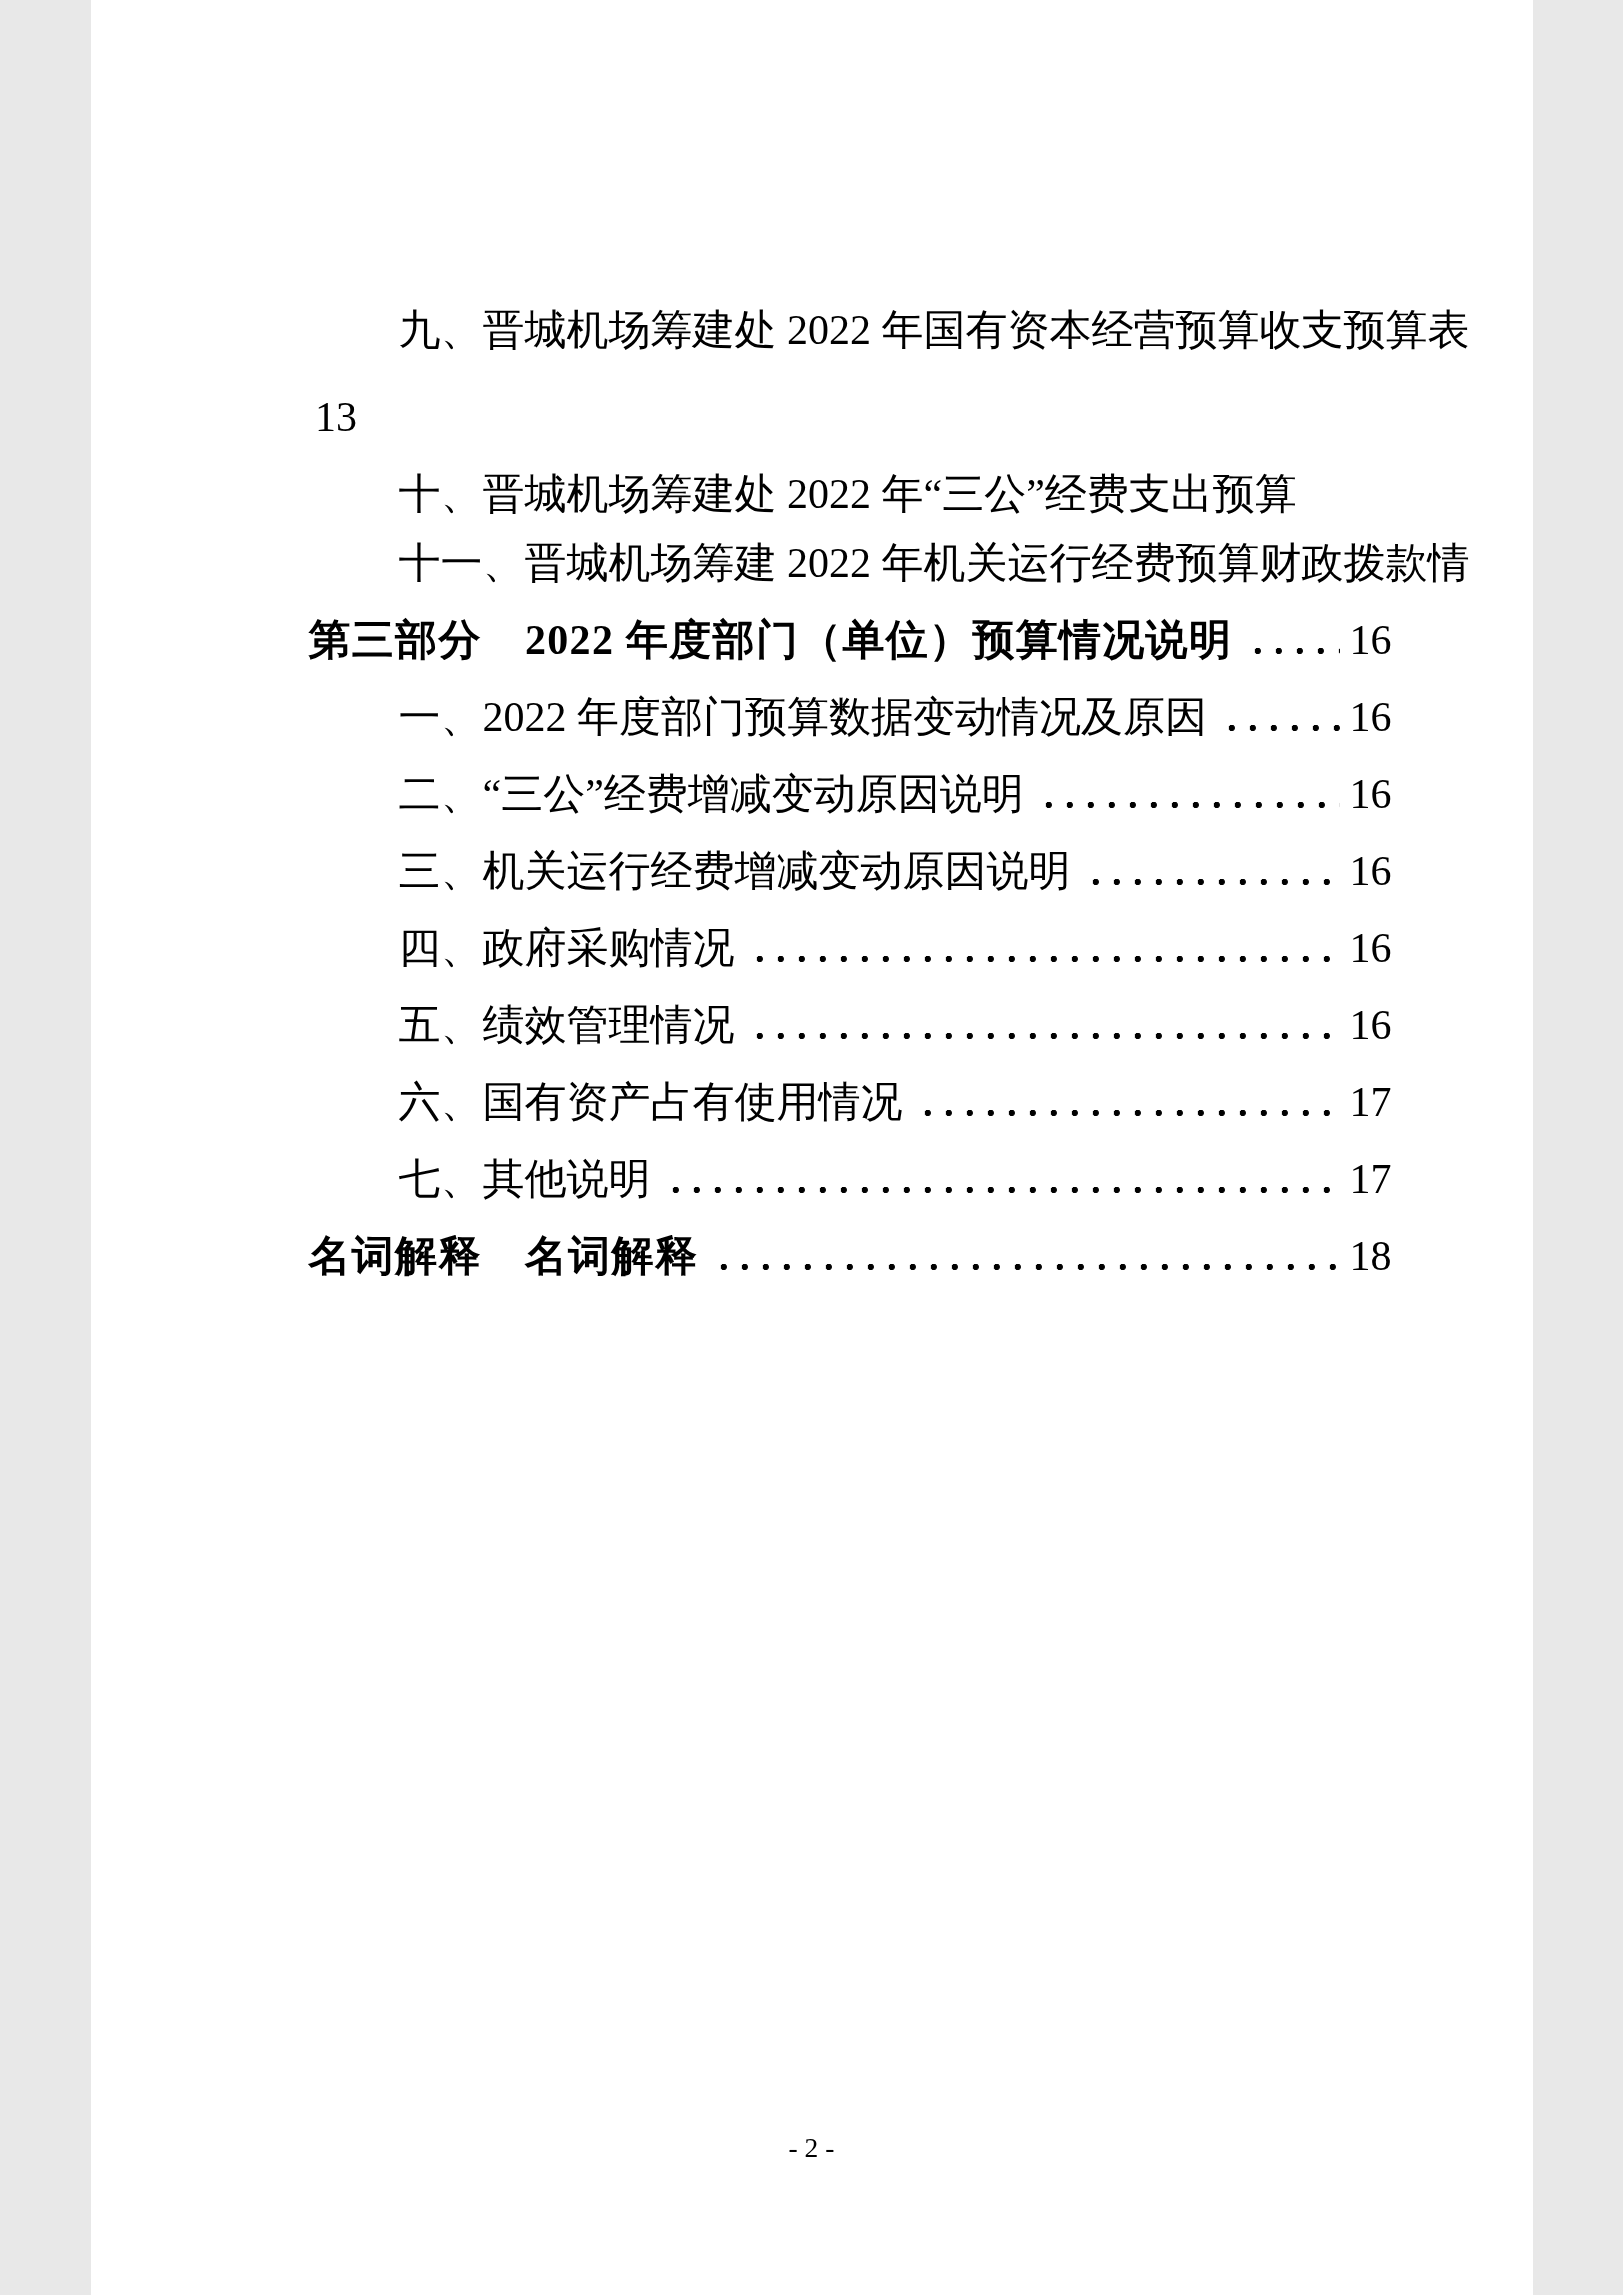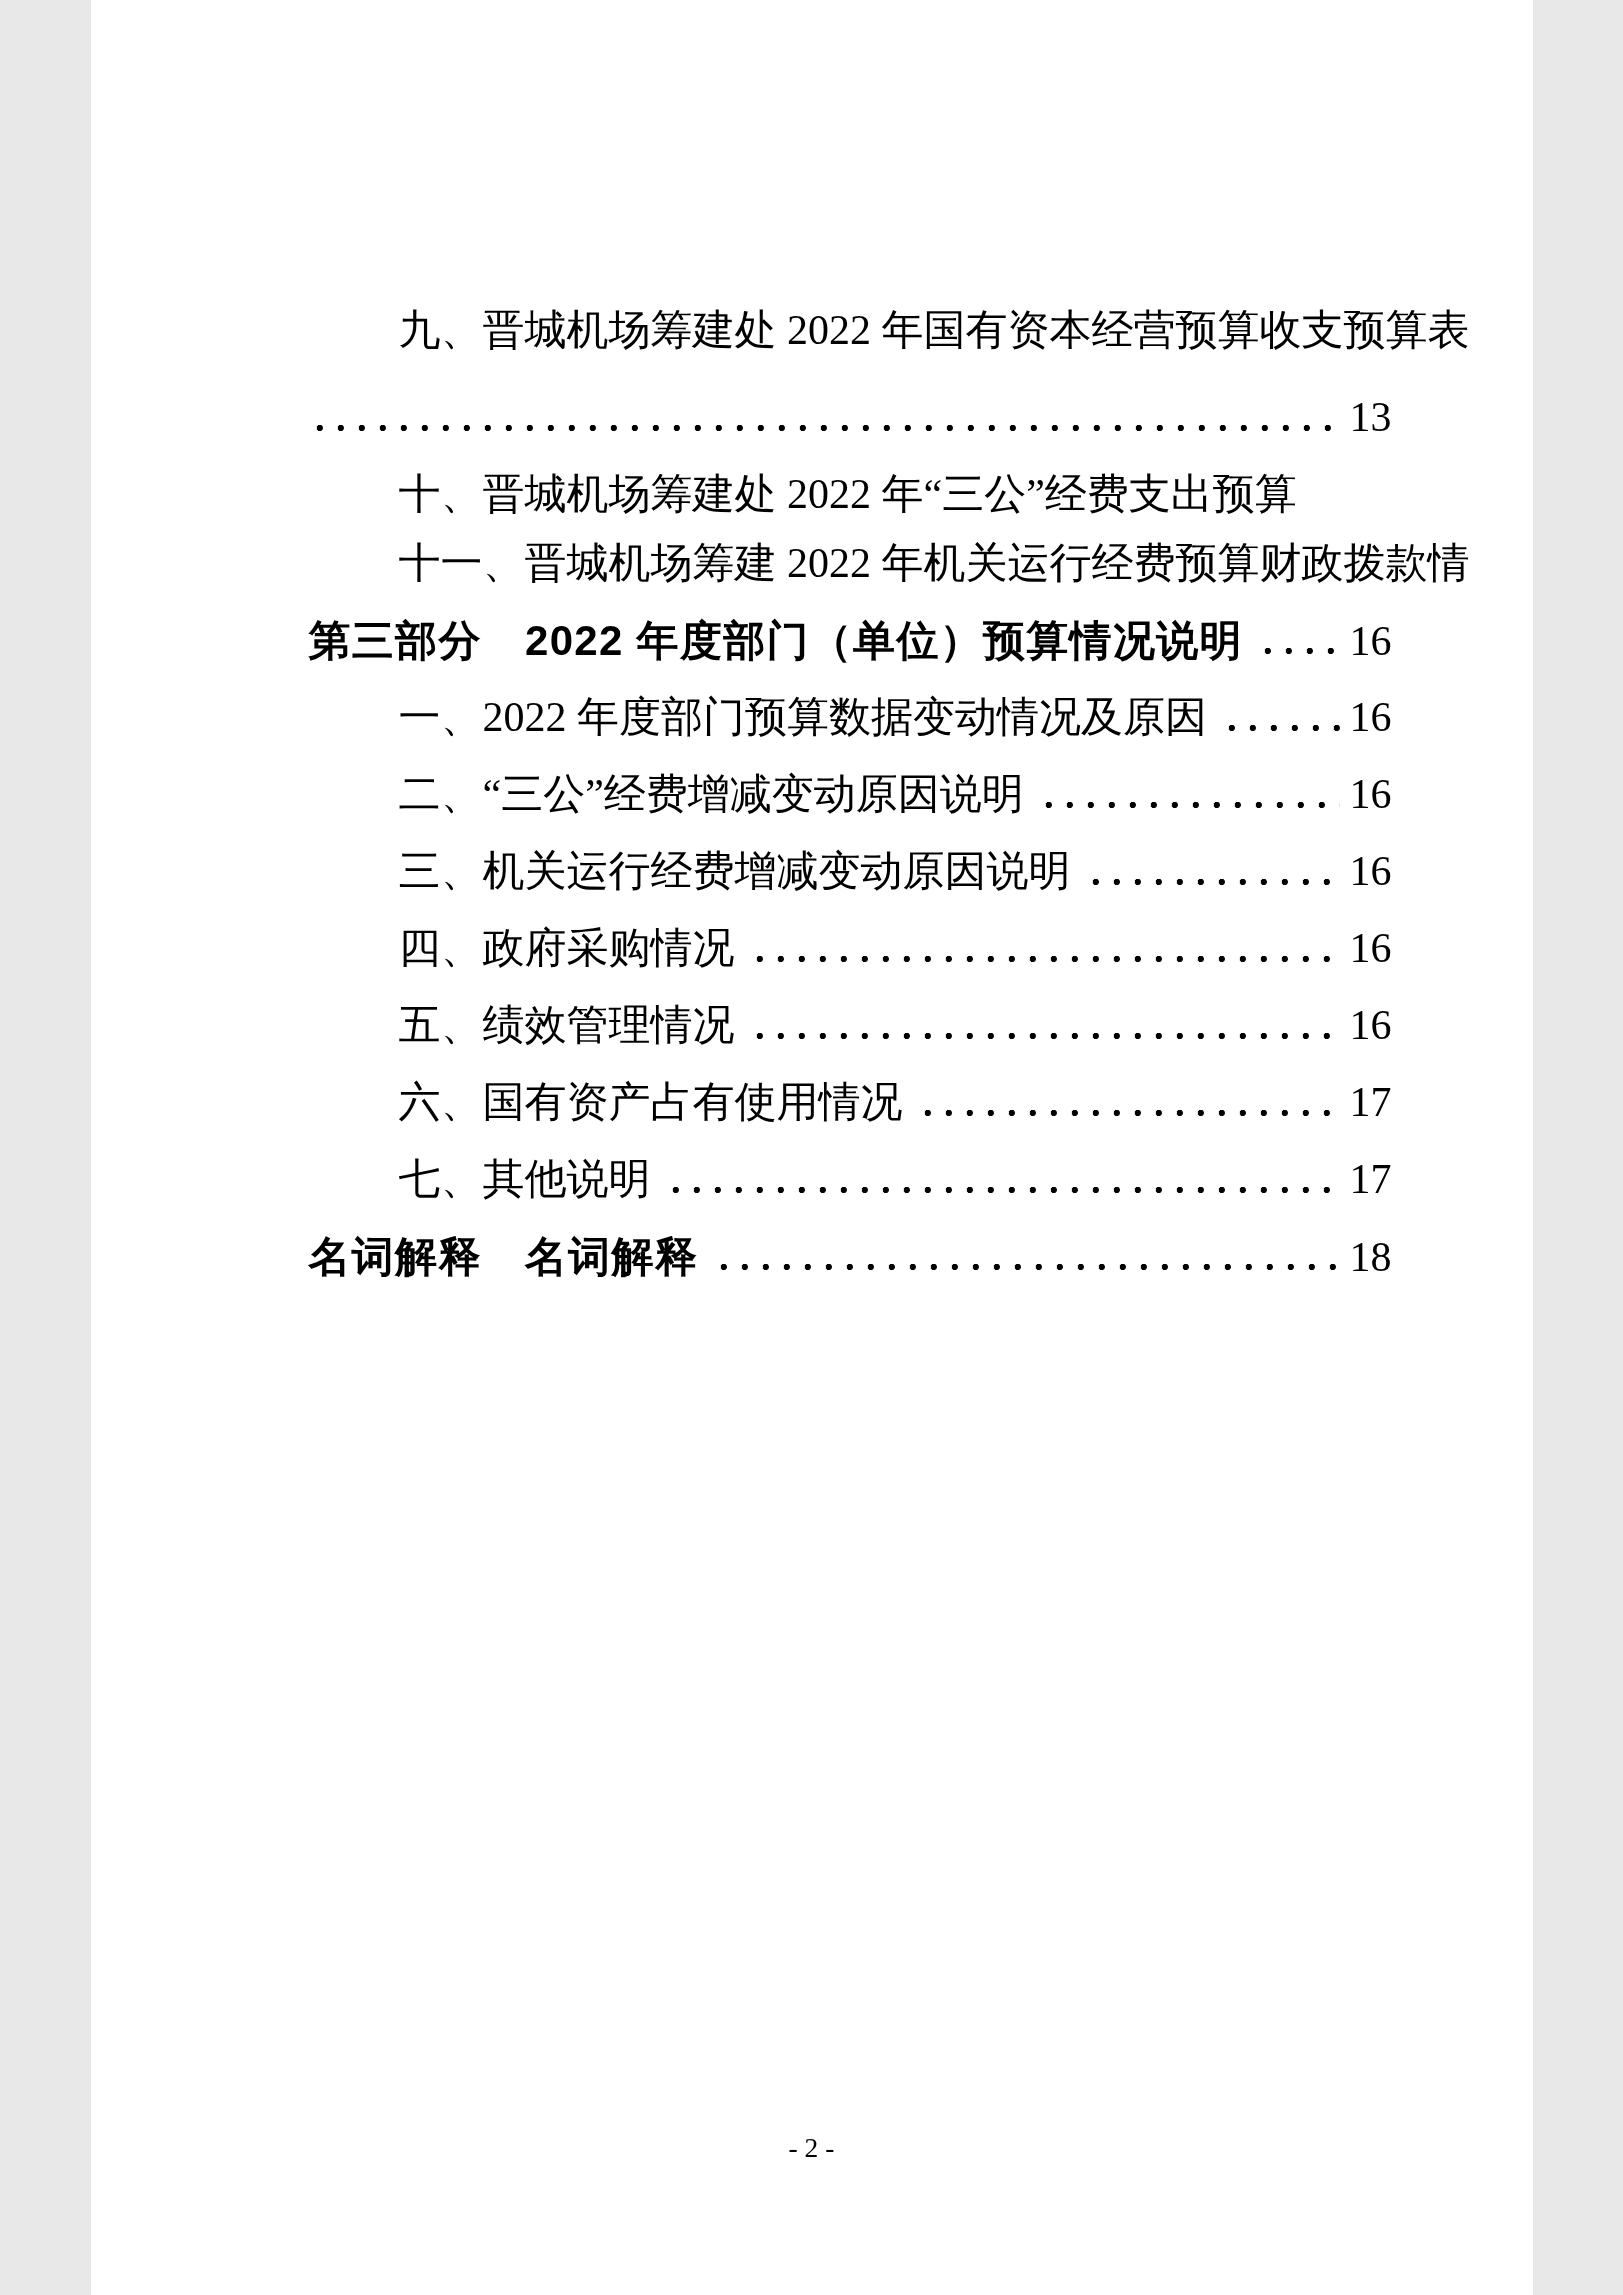--- a/index.html
+++ b/index.html
@@ -19,25 +19,25 @@
   }
   .row{
     display:flex;
     align-items:baseline;
     height:77px;
     line-height:77px;
     font-size:42px;
     white-space:nowrap;
   }
   .row.ind{padding-left:90px;}
-  .row.gap-plus{margin-top:9.8px;}
+  .row.gap-plus{margin-top:9.8px;flex-direction:column;}
   .row.gap-minus{margin-top:-7.9px;}
   .t{flex:0 0 auto;}
   .t.bold{
-    font-family:Liberation Sans, sans-serif;
+    font-family:Liberation Serif, serif;
     font-weight:700;
     letter-spacing:1.3px;
   }
   .leader{
     flex:1 1 auto;
     align-self:stretch;
     background-image:radial-gradient(circle at 2.9px 2.9px,#000 2.9px,transparent 3.3px);
     background-size:21px 5.9px;
     background-repeat:repeat-x;
     background-position:7.9px 46px;

